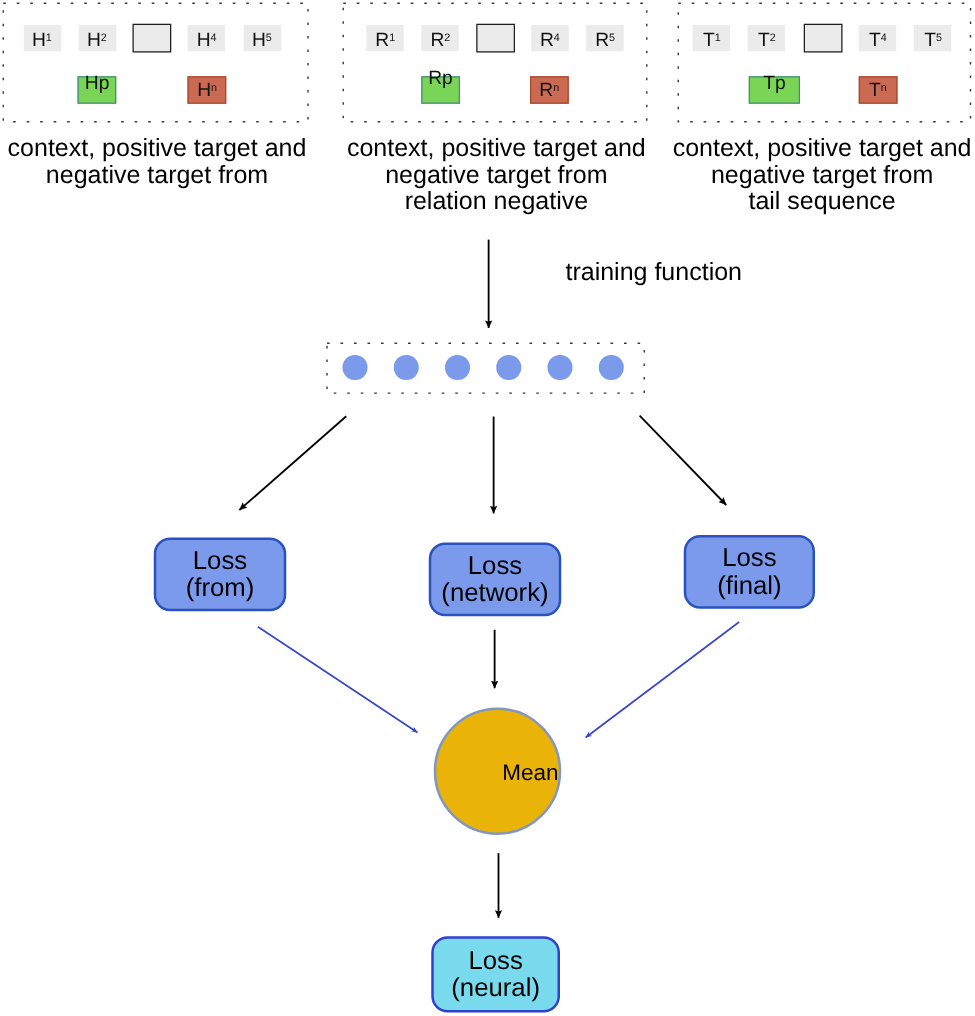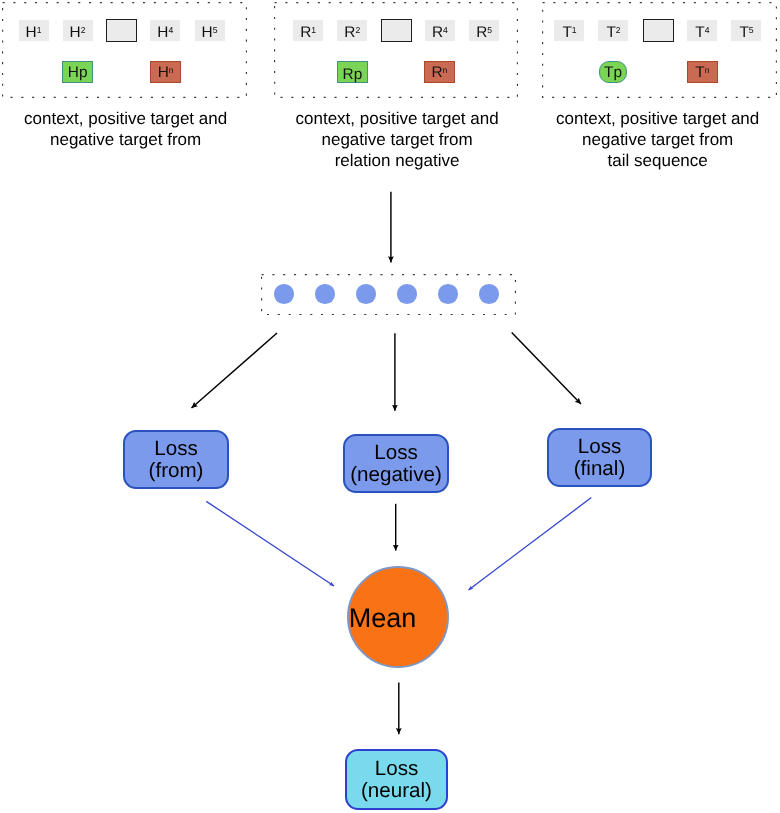--- a/index.html
+++ b/index.html
@@ -13,38 +13,38 @@
   .panel{position:absolute;box-sizing:border-box;}
   .panel>svg.dash,.embedbox>svg.dash{position:absolute;left:0;top:0;width:100%;height:100%;overflow:visible;}
 
   
   .chip{position:absolute;box-sizing:border-box;display:flex;align-items:center;
         justify-content:center;font-size:15.4px;line-height:15.4px;color:#111;
         white-space:nowrap;padding-top:4.6px;}
   .chip>span{display:inline-block;}
   .chip.ctx{background:#ebebeb;}
   .chip.mask{background:#ebebeb;border:1.5px solid #1f1f1f;background-clip:border-box;}
-  .chip.pos{background:#7ad455;border:1.4px solid #41907f;padding-top:1.9px;padding-bottom:0px;}
+  .chip.pos{background:#7ad455;border:1.4px solid #41907f;padding-top:1.9px;padding-bottom:12px;}
   .chip.neg{background:#cb6a52;border:1.4px solid #a8472c;padding-top:1.9px;padding-bottom:0px;}
   .chip sup{font-size:8.6px;line-height:1;vertical-align:baseline;position:relative;top:-2.7px;}
 
-  .caption{position:absolute;text-align:center;font-size:17px;line-height:20.9px;color:#000;}
+  .caption{position:absolute;text-align:center;font-size:20px;line-height:20.9px;color:#000;}
 
   .embedbox{position:absolute;box-sizing:border-box;}
   .dot{position:absolute;border-radius:50%;background:#7b9aeb;}
 
   .lossbox{position:absolute;box-sizing:border-box;background:#7b9aeb;
            border:2px solid #2a52be;border-radius:13px;display:flex;
            align-items:center;justify-content:center;text-align:center;
            font-size:20.6px;line-height:21.6px;color:#000;}
   .lossbox.final{background:#79daed;border-color:#2f3fcf;}
 
-  .meancircle{position:absolute;border-radius:50%;background:#f97316;
+  .meancircle{position:absolute;border-radius:50%;background:#eab308;
               border:2px solid #8097c4;display:flex;align-items:center;
-              justify-content:flex-start;font-size:27px;line-height:21.6px;color:#000;
+              justify-content:flex-end;font-size:18px;line-height:21.6px;color:#000;
               box-sizing:border-box;}
   .meancircle>span{position:relative;top:1.5px;left:0px;}
 
   svg.overlay{position:absolute;left:0;top:0;width:780px;height:813px;overflow:visible;}
 </style>
 </head>
 <body>
 
 <div id="canvas">
 
@@ -131,35 +131,36 @@
       </div>
     <div class="chip mask" style="left:101px;top:17.8px;width:31px;height:22.8px;"></div>
     <div class="chip ctx" style="left:145.7px;top:18.2px;width:30px;height:21.5px;">
         <span>T</span>
         <sup>4</sup>
       </div>
     <div class="chip ctx" style="left:189.8px;top:18.2px;width:30px;height:21.5px;">
         <span>T</span>
         <sup>5</sup>
       </div>
-    <div class="chip pos" style="left:57.3px;top:59px;width:28px;height:22.7px;border-radius:10px;">
+    <div class="chip pos" style="left:57.3px;top:59px;width:41px;height:22.7px;">
         <span>Tp</span>
       </div>
     <div class="chip neg" style="left:145.0px;top:59px;width:31.4px;height:22.7px;">
         <span>T</span>
         <sup>n</sup>
       </div>
   </div>
   <div class="caption" style="left:533.2px;top:109px;width:249px;">
     <div>context, positive target and</div>
     <div>negative target from</div>
     <div>tail sequence</div>
   </div>
 
   <div class="caption" style="left:401px;top:208.2px;width:244px;text-align:center;">
+    <div>training function</div>
   </div>
 
   <div class="embedbox" style="left:261px;top:274px;width:255px;height:41.1px;">
     <svg class="dash" preserveAspectRatio="none">
         <rect x="0.6" y="0.6" width="253.8" height="39.9" fill="none" stroke="#3a3a3a" stroke-width="1.15" stroke-dasharray="2.1 8.7" stroke-linecap="butt"></rect>
       </svg>
     <div class="dot" style="left:13px;top:10.2px;width:19.5px;height:19.5px;"></div>
     <div class="dot" style="left:54px;top:10.2px;width:19.5px;height:19.5px;"></div>
     <div class="dot" style="left:95px;top:10.2px;width:19.5px;height:19.5px;"></div>
     <div class="dot" style="left:136px;top:10.2px;width:19.5px;height:19.5px;"></div>
@@ -169,21 +170,21 @@
 
   <div class="lossbox" style="left:123px;top:430px;width:106px;height:59px;">
     <div>
         <div>Loss</div>
         <div>(from)</div>
       </div>
   </div>
   <div class="lossbox" style="left:343px;top:434px;width:106px;height:59px;">
     <div>
         <div>Loss</div>
-        <div>(negative)</div>
+        <div>(network)</div>
       </div>
   </div>
   <div class="lossbox" style="left:547px;top:428px;width:105px;height:59px;">
     <div>
         <div>Loss</div>
         <div>(final)</div>
       </div>
   </div>
 
   <div class="meancircle" style="left:346.8px;top:565.8px;width:102px;height:102px;">

